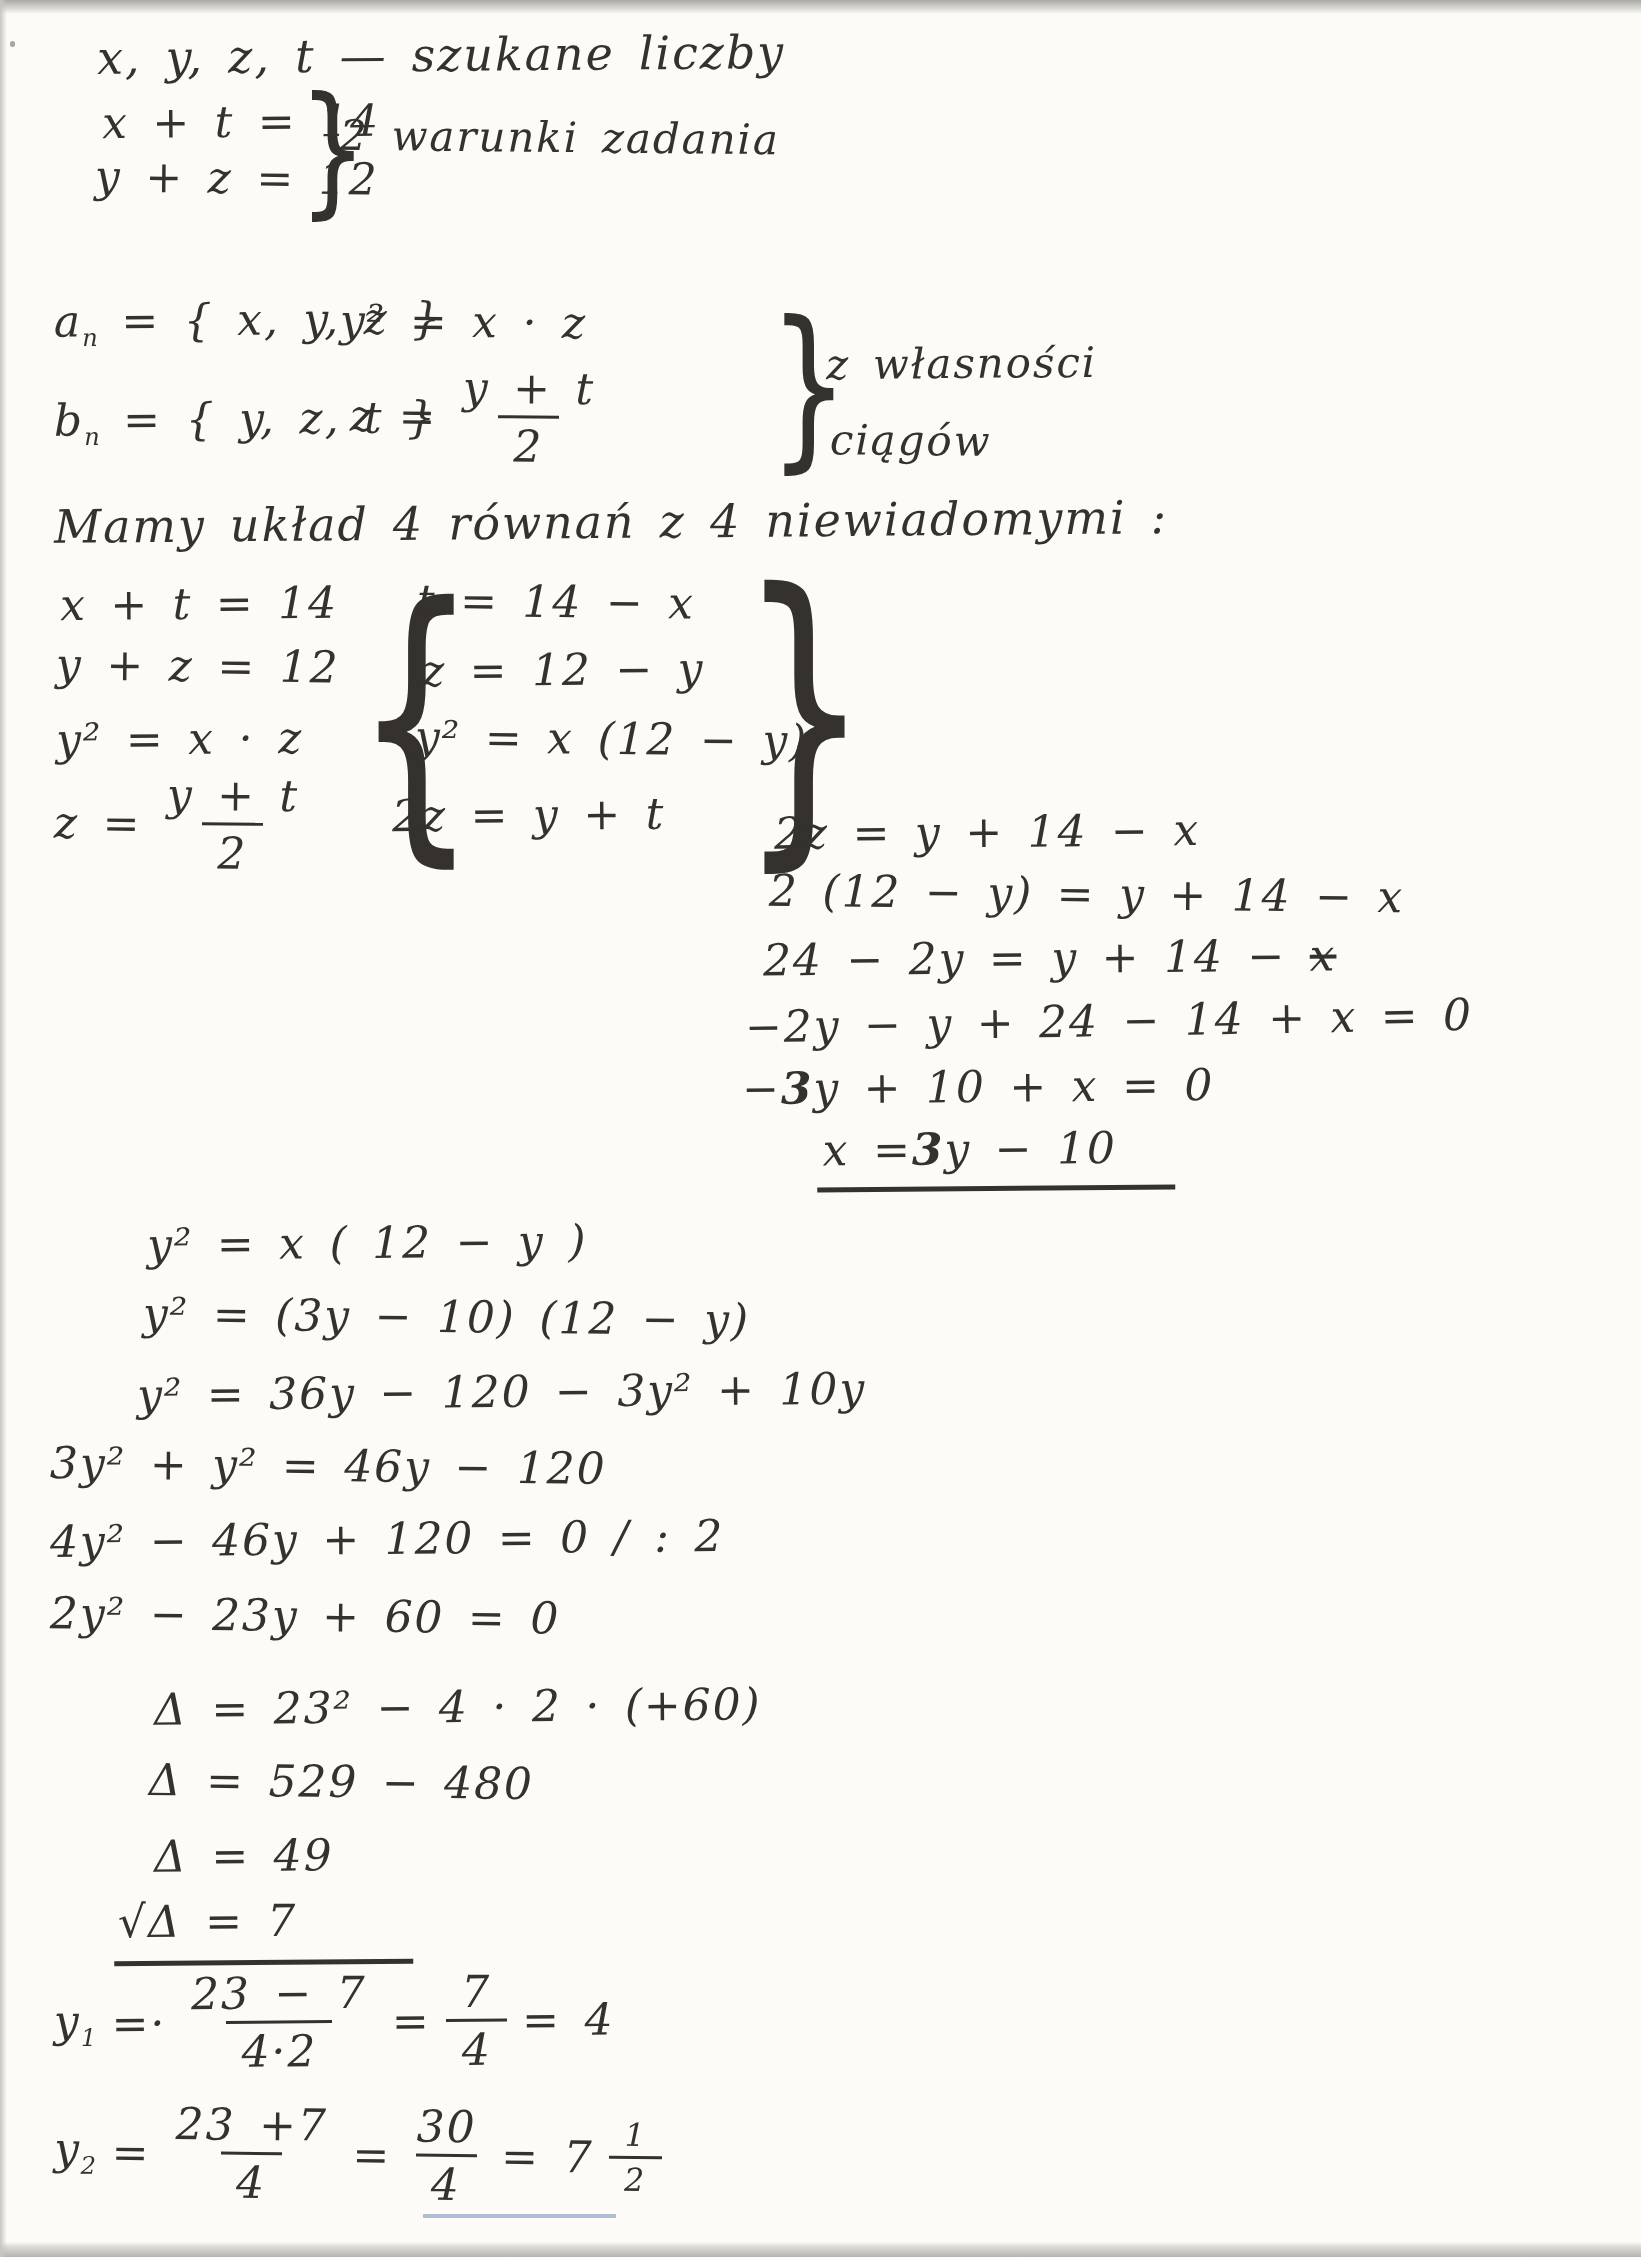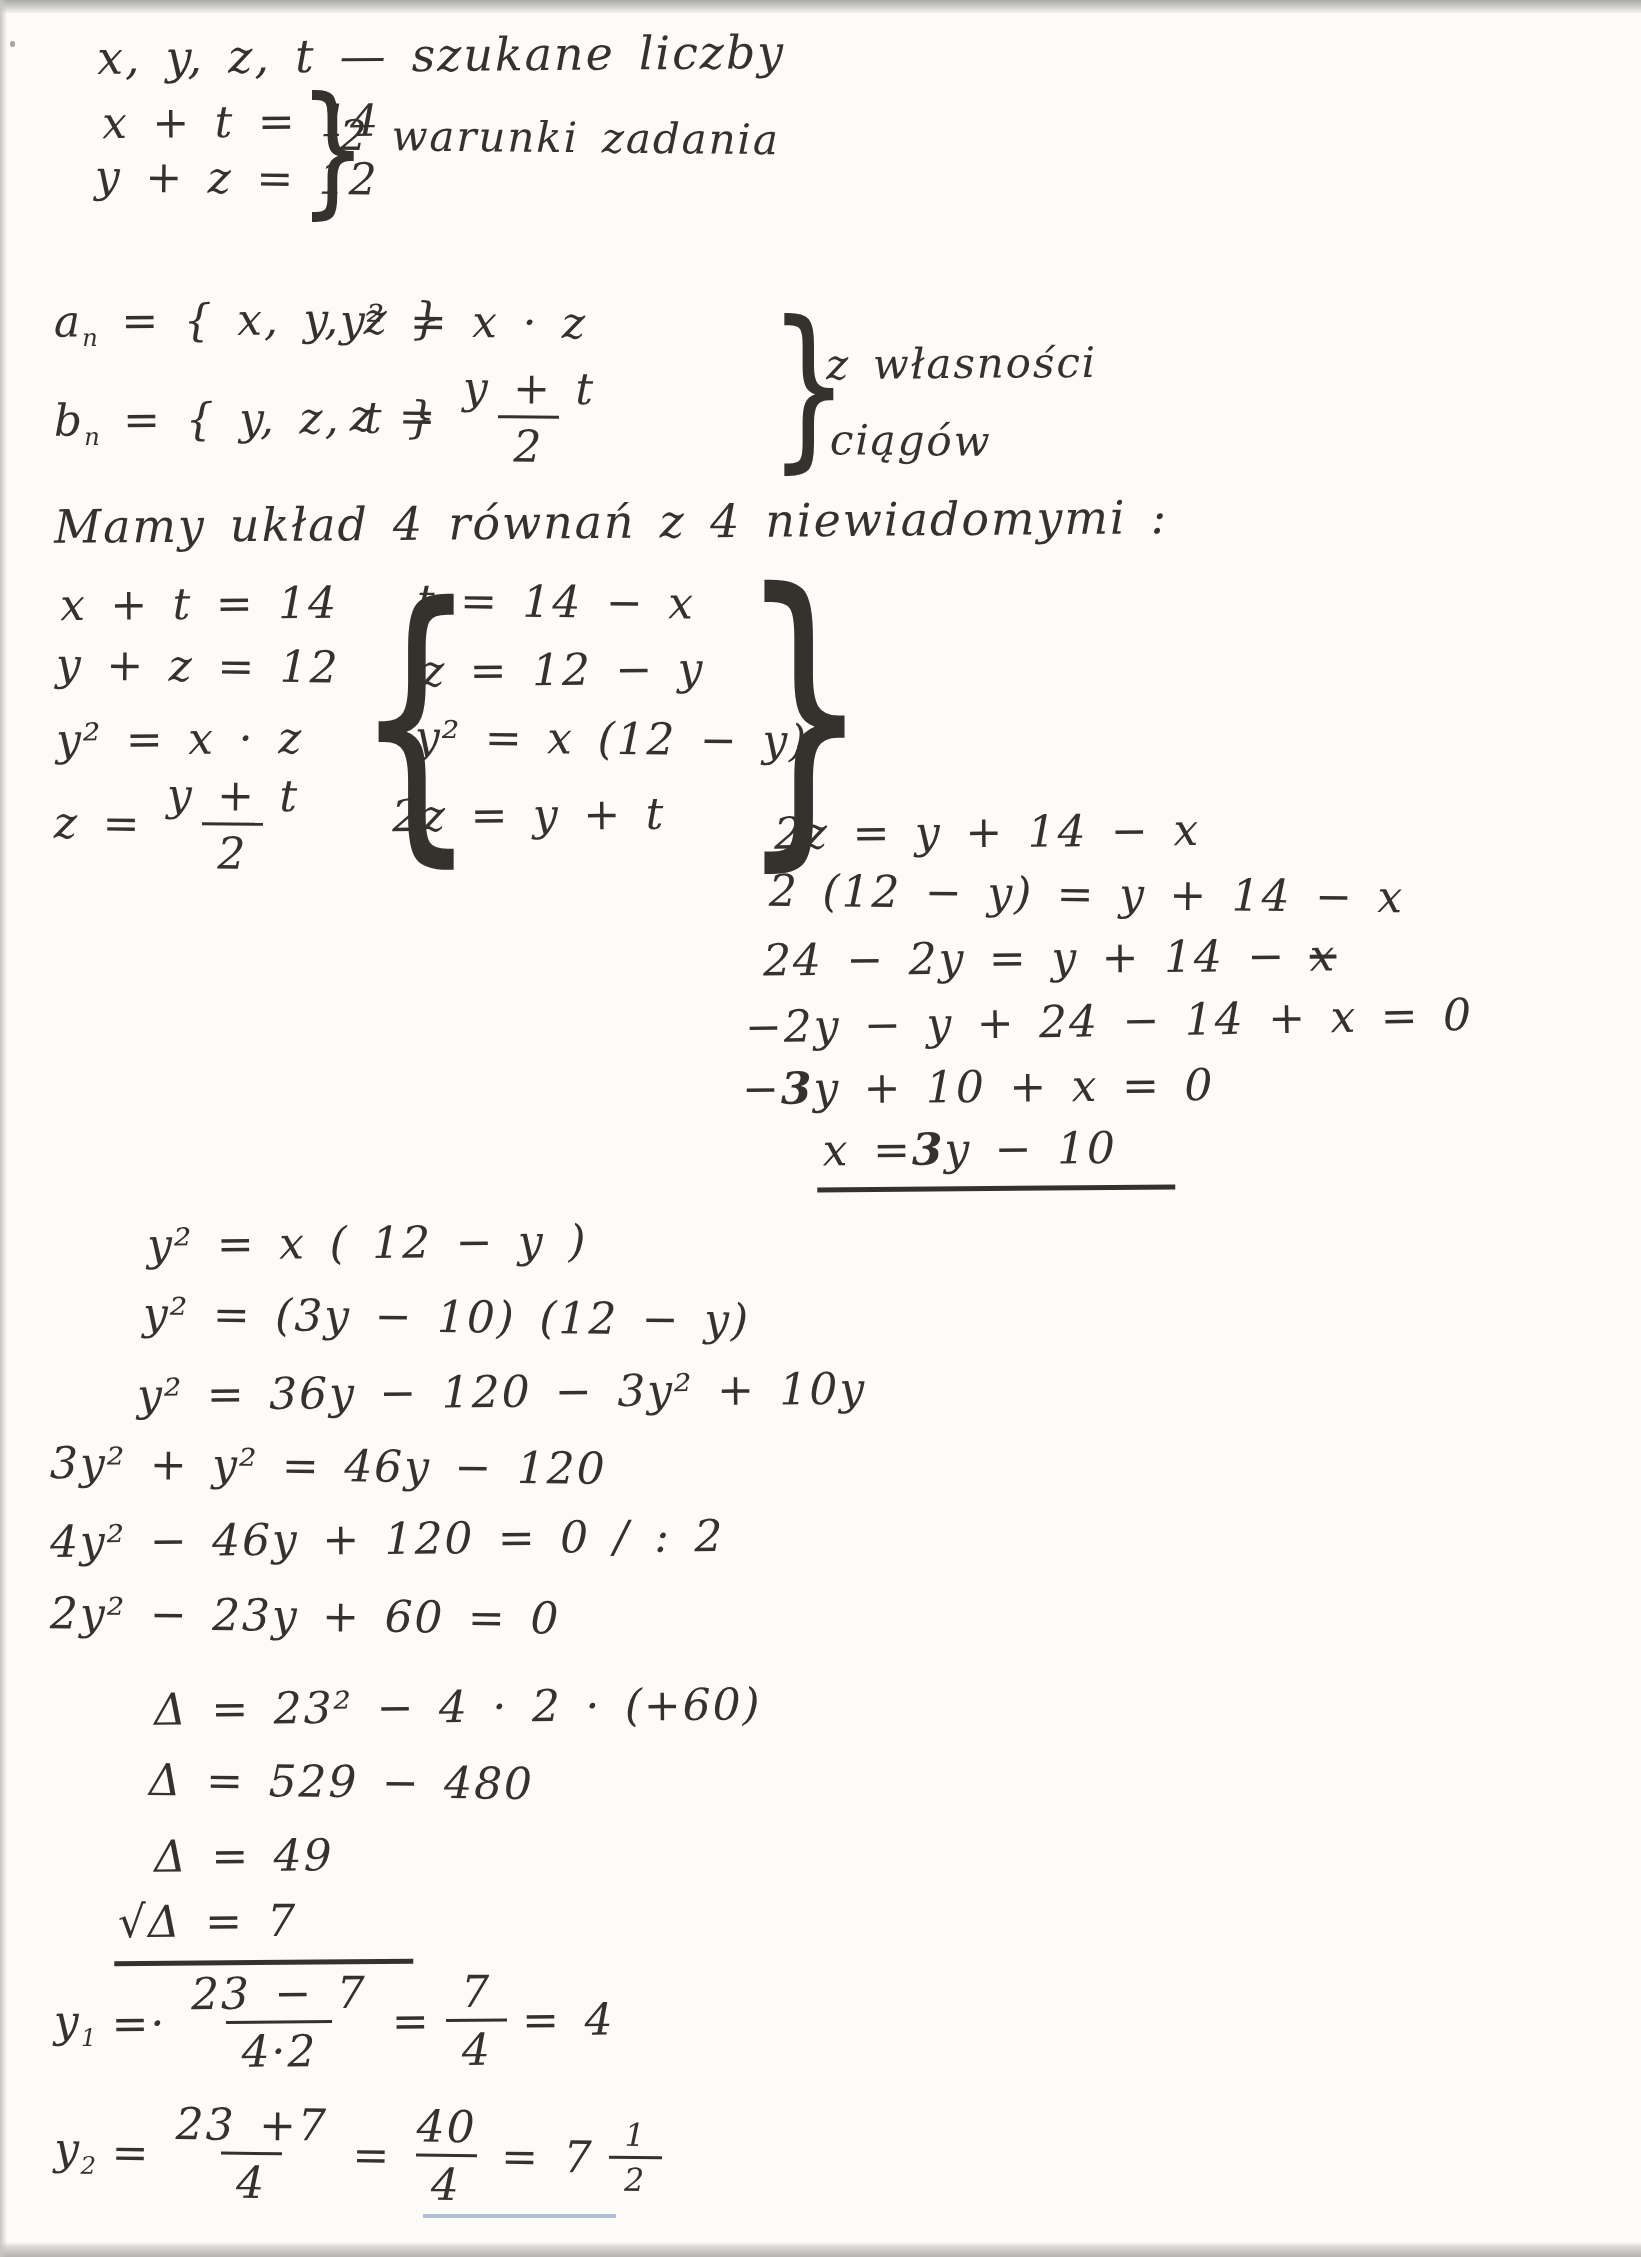--- a/index.html
+++ b/index.html
@@ -145,21 +145,21 @@
 
   <div class="line row r-p05" style="left:54px;top:2103px;">
     <span><span>y</span><span class="sb">2</span></span>
     <span>=</span>
     <span class="frac">
       <span class="num">23 +7</span>
       <span class="den">4</span>
     </span>
     <span>=</span>
     <span class="frac">
-      <span class="num">40</span>
+      <span class="num">30</span>
       <span class="den">4</span>
     </span>
     <span>= 7</span>
     <span class="frac small">
       <span class="num">1</span>
       <span class="den">2</span>
     </span>
   </div>
 </div>
 

